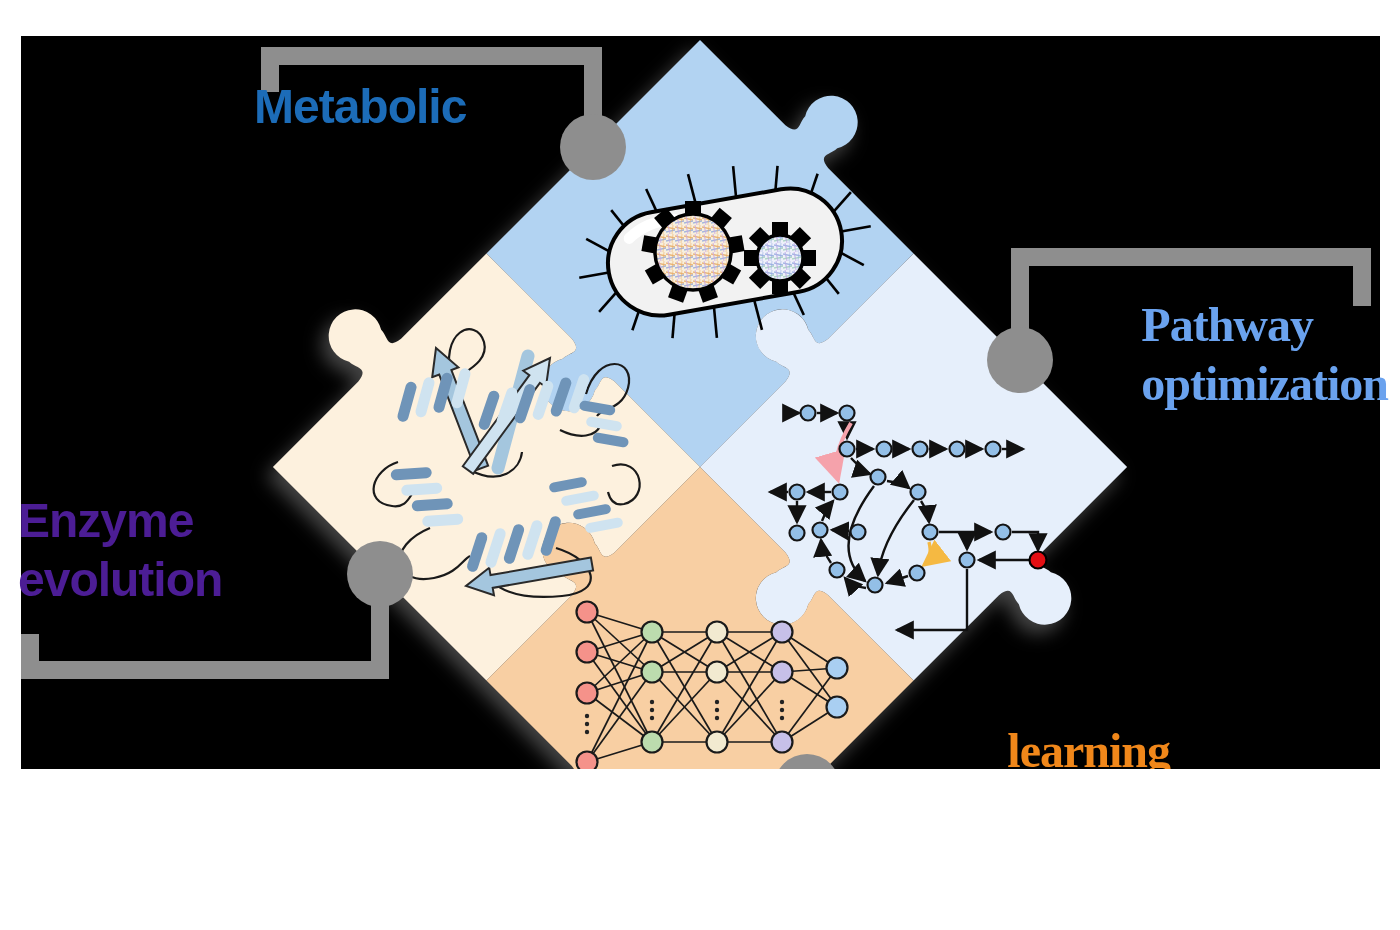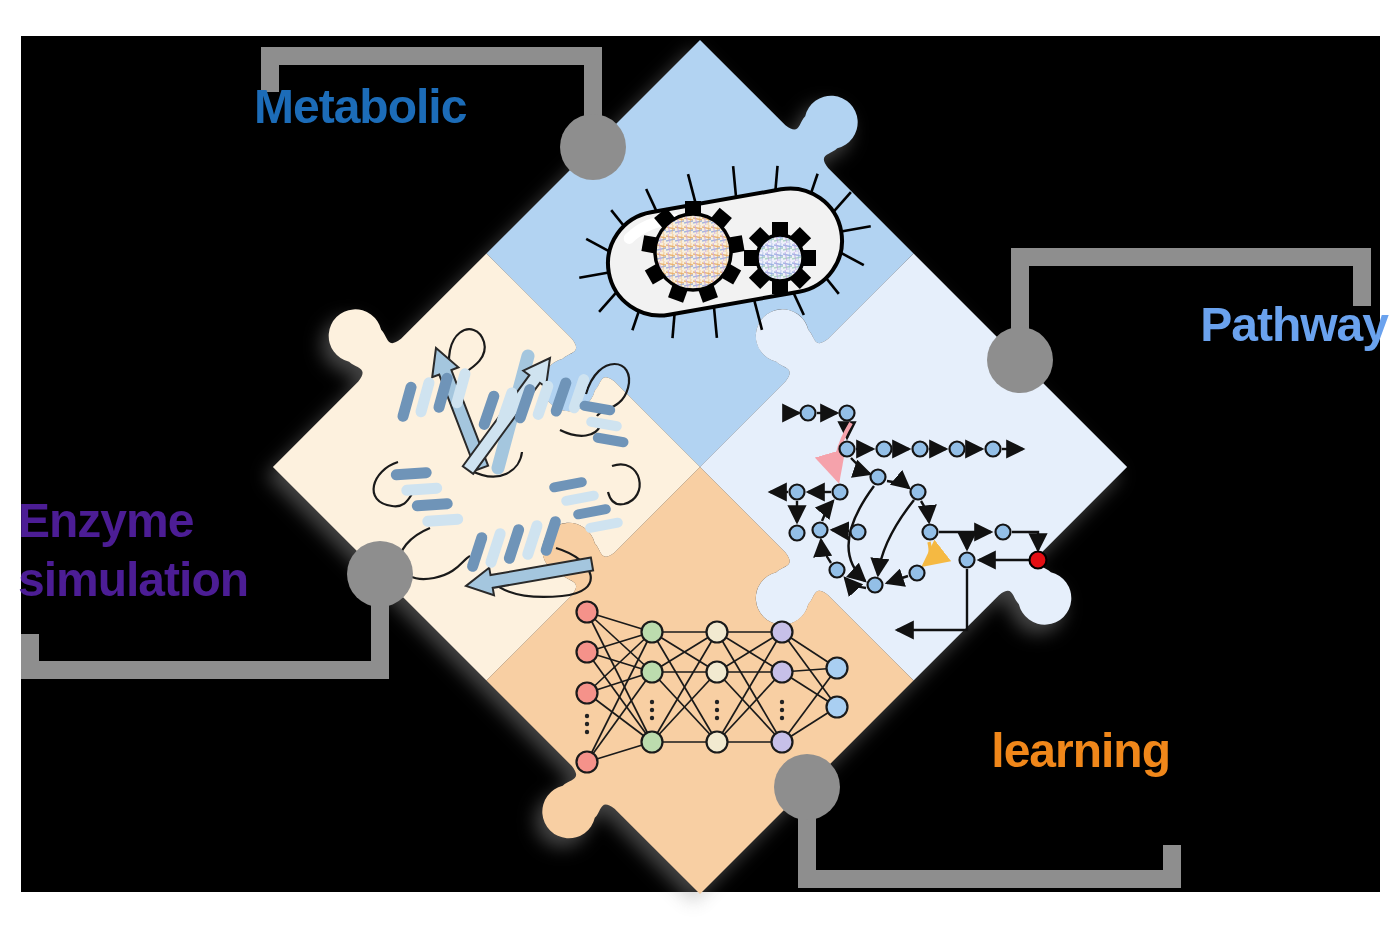--- a/index.html
+++ b/index.html
@@ -1,23 +1,23 @@
 <!DOCTYPE html>
 <html><head>
 <meta charset="utf-8">
 <style>
   html,body{margin:0;padding:0;background:#ffffff;}
-  .page{position:relative;width:1400px;height:930px;background:#ffffff;overflow:hidden;
+  .page{position:relative;width:1400px;height:769px;background:#ffffff;overflow:hidden;
         font-family:"Liberation Sans", sans-serif;}
   .blackboard{position:absolute;left:21px;top:36px;width:1359px;height:856px;background:#000;}
   svg.scene{position:absolute;left:0;top:0;}
   #puzzle{filter:drop-shadow(-7px 9px 9px rgba(150,150,150,0.45));}
   .label{position:absolute;font-weight:bold;font-size:48px;line-height:1.22;letter-spacing:-1px;z-index:5;}
   .label span{display:block;}
-  .label.right{text-align:left;}
+  .label.right{text-align:left;font-family:Liberation Serif, serif;}
 </style>
 </head>
 <body>
 
 <div class="page">
   <div class="blackboard"></div>
 
   <svg class="scene" id="scene" width="1400" height="930" viewBox="0 0 1400 930">
     <defs id="defs">
         <marker id="ah" markerWidth="9" markerHeight="8" refX="7" refY="4" orient="auto">
@@ -274,23 +274,24 @@
         <circle cx="807" cy="787" r="33" fill="#8e8e8e"></circle>
       </g>
   </svg>
 
   <div class="label" style="left: 254px; top: 78px; color: rgb(28, 108, 184);">
     <span>Metabolic</span>
   </div>
 
   <div class="label right" style="right: 12px; top: 296px; color: rgb(106, 162, 238);">
     <span>Pathway</span>
+    <span>optimization</span>
   </div>
 
   <div class="label" style="left: 18px; top: 492px; color: #4c1d95;">
     <span>Enzyme</span>
-    <span>simulation</span>
+    <span>evolution</span>
   </div>
 
   <div class="label right" style="right: 230px; top: 722px; color: rgb(240, 135, 26);">
     <span>learning</span>
   </div>
 </div>
 
 </body></html>

